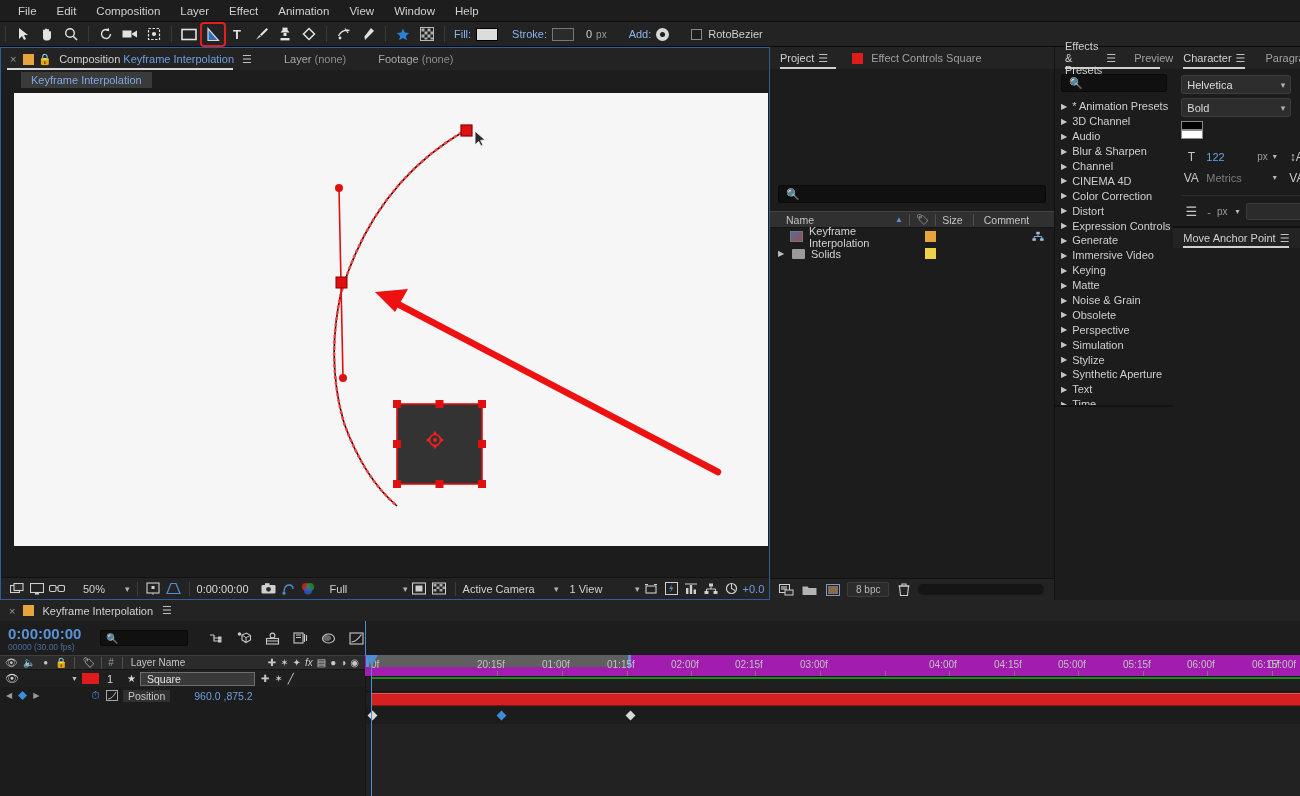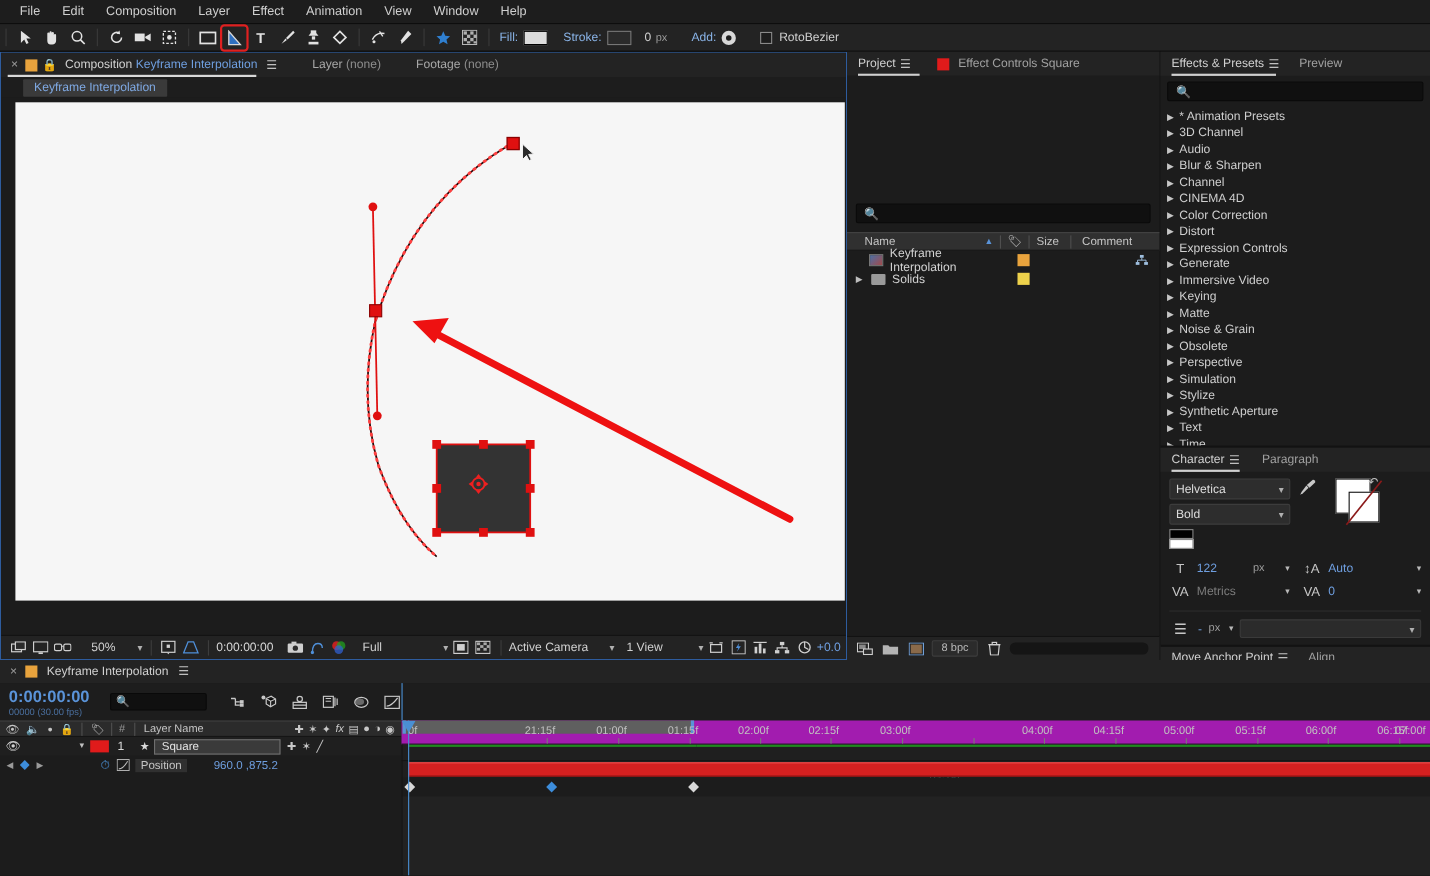--- a/index.html
+++ b/index.html
@@ -128,21 +128,21 @@
   .swatch-o { width:11px;height:11px;background:#e8a33d;}
   .swatch-y { width:11px;height:11px;background:#edd14b;}
   #project-bottombar {
     height: 22px; background: #232323; display:flex; align-items:center; gap:6px; padding-left:8px;
     border-top:1px solid #111;
   }
   .bpc { background:#2b2b2b; border:1px solid #3d3d3d; font-size:10px; color:#b8b8b8; padding:1px 8px; border-radius:2px;}
   .pbar { flex:1; height:11px; background:#151515; border-radius:5px; margin-right:10px; }
 
   
-  #right-panel { width: 245px; background: #1c1c1c; display:flex; flex-direction: column; }
+  #right-panel { width: 245px; background: #1c1c1c; display:flex; flex-direction: row; }
   #fx-panel { height: 360px; display:flex; flex-direction:column; border-bottom: 2px solid #121212;}
   #fx-list { flex:1; overflow:hidden; padding-top: 2px; }
   .fx-row { height: 14.9px; display:flex; align-items:center; gap:5px; padding-left:6px; font-size:11px; color:#cfcfcf; }
   .tri { font-size: 8px; color: #c6c6c6; }
 
   #char-panel { flex: 1; display:flex; flex-direction:column; }
   .char-body { padding: 6px 8px; }
   .fontsel {
     height: 19px; background: #2d2d2d; border: 1px solid #3c3c3c; display:flex;
     align-items:center; justify-content:space-between; padding: 0 5px; font-size: 11px; color:#dcdcdc;
@@ -902,21 +902,21 @@
         </span>
         <span class="propname" style="margin-left:5px;">Position</span>
         <span class="propval" style="margin-left:24px;">960.0 ,875.2</span>
       </div>
     </div>
 
     <div style="flex:1;position:relative;background:#222;">
       <div id="ruler">
         <div class="wab" style="left:1px;width:265px;"></div>
         <span class="tick-lbl" style="left:6px;">0f</span>
-        <span class="tick-lbl" style="left:112px;">21:15f</span>
+        <span class="tick-lbl" style="left:112px;">20:15f</span>
         <span class="tick-lbl" style="left:177px;">01:00f</span>
         <span class="tick-lbl" style="left:242px;">01:15f</span>
         <span class="tick-lbl" style="left:306px;">02:00f</span>
         <span class="tick-lbl" style="left:370px;">02:15f</span>
         <span class="tick-lbl" style="left:435px;">03:00f</span>
         <span class="tick-lbl" style="left:480px;margin-top:44px;">03:15f</span>
         <span class="tick-lbl" style="left:564px;">04:00f</span>
         <span class="tick-lbl" style="left:629px;">04:15f</span>
         <span class="tick-lbl" style="left:693px;">05:00f</span>
         <span class="tick-lbl" style="left:758px;">05:15f</span>

